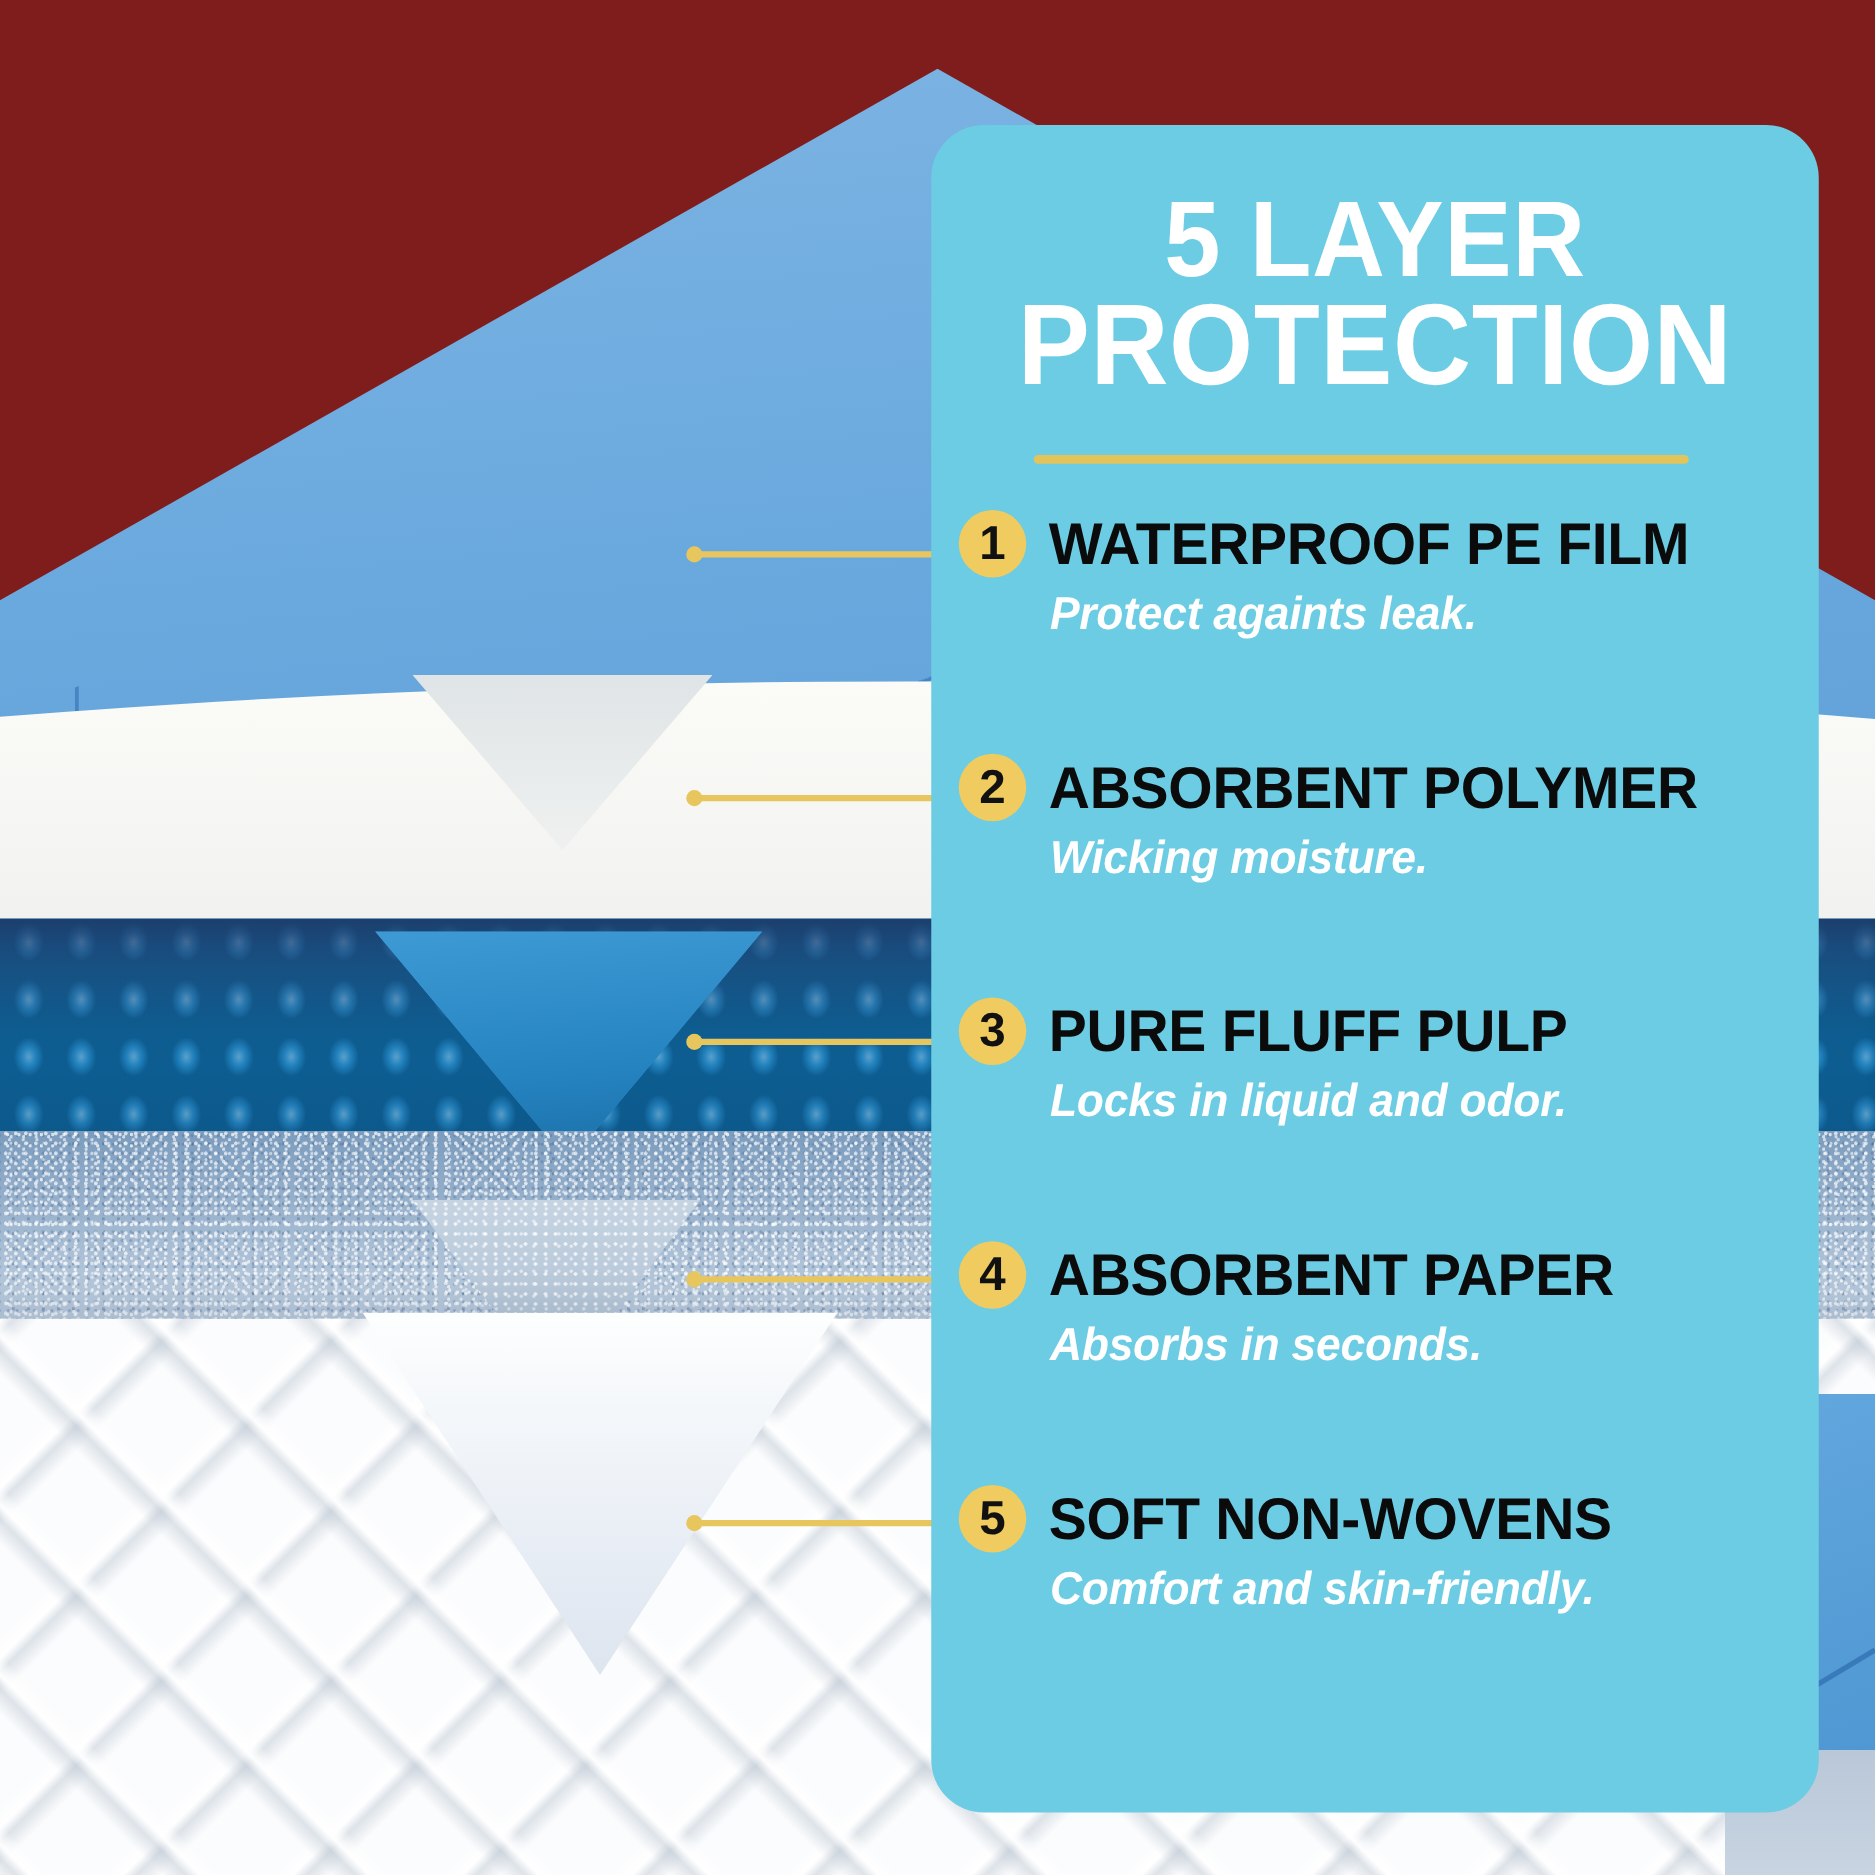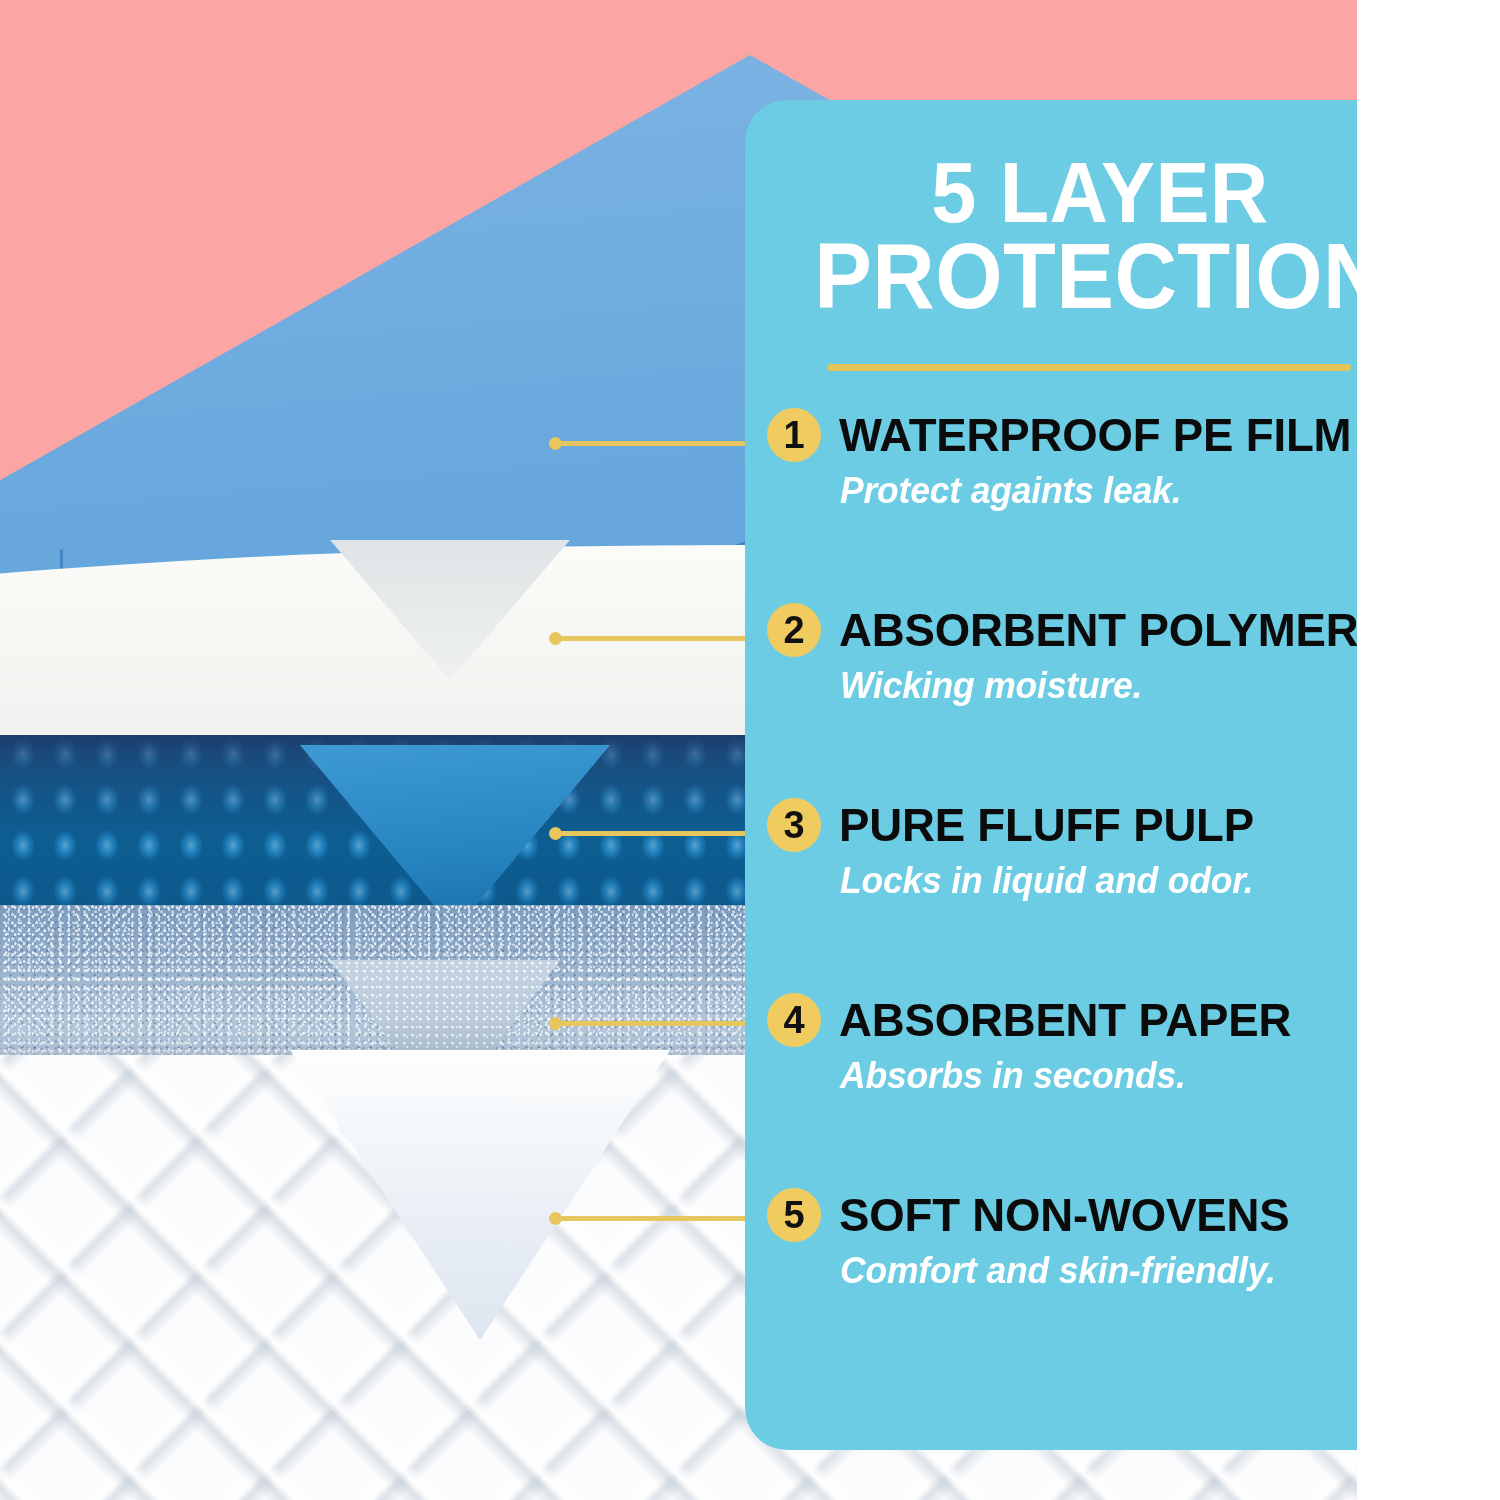--- a/index.html
+++ b/index.html
@@ -7,24 +7,24 @@
     margin: 0;
     padding: 0;
     background: #ffffff;
   }
   body {
     font-family: "Liberation Sans", sans-serif;
   }
 
   #canvas {
     position: relative;
-    width: 1357px;
+    width: 1500px;
     height: 1500px;
     overflow: hidden;
-    background: #fca5a5;
+    background: #7f1d1d;
   }
 
   
   .photo {
     position: absolute;
     left: 0; top: 0;
     width: 1500px; height: 1500px;
     overflow: hidden;
   }
 

